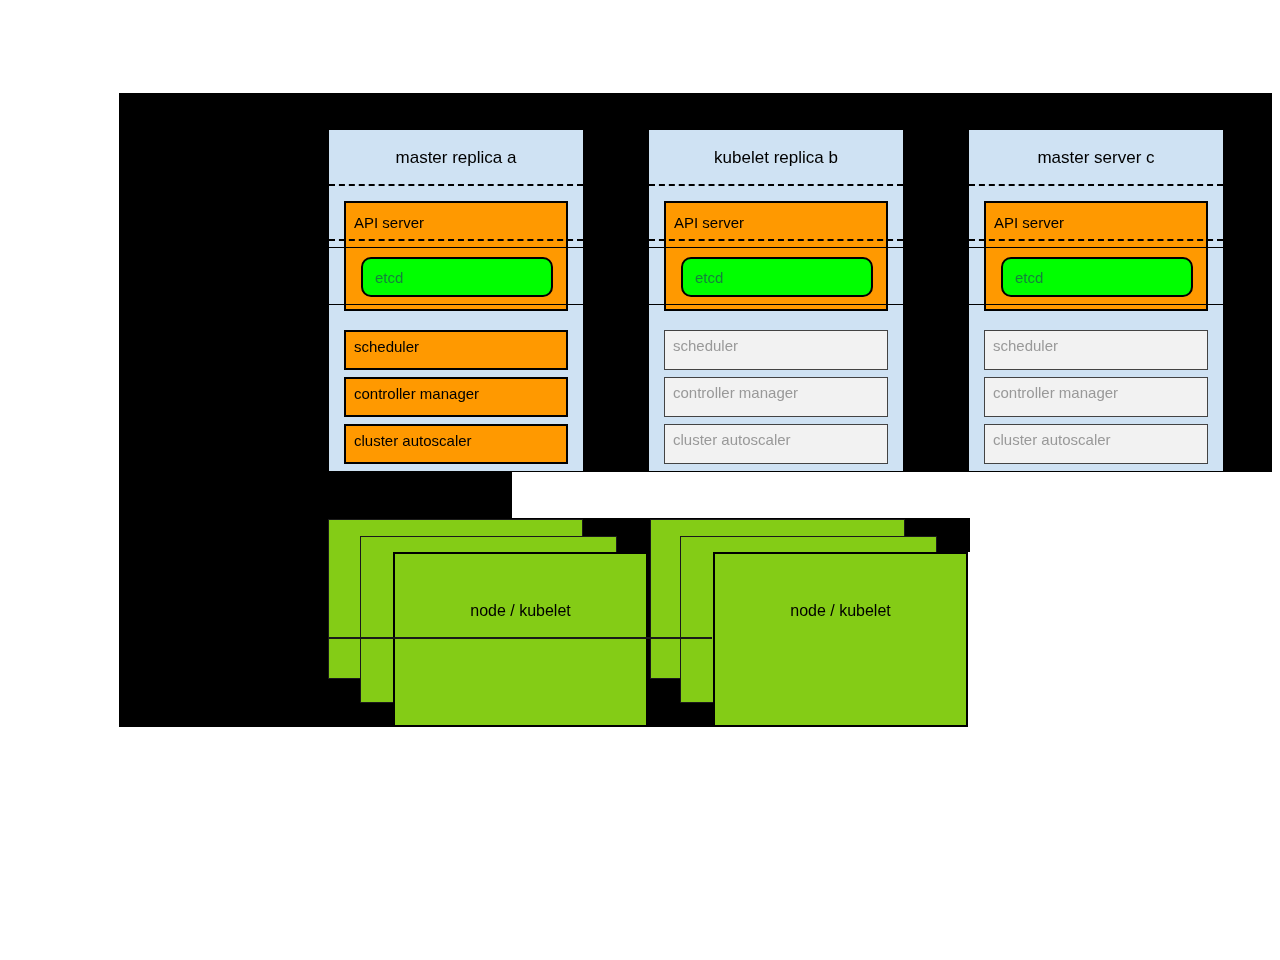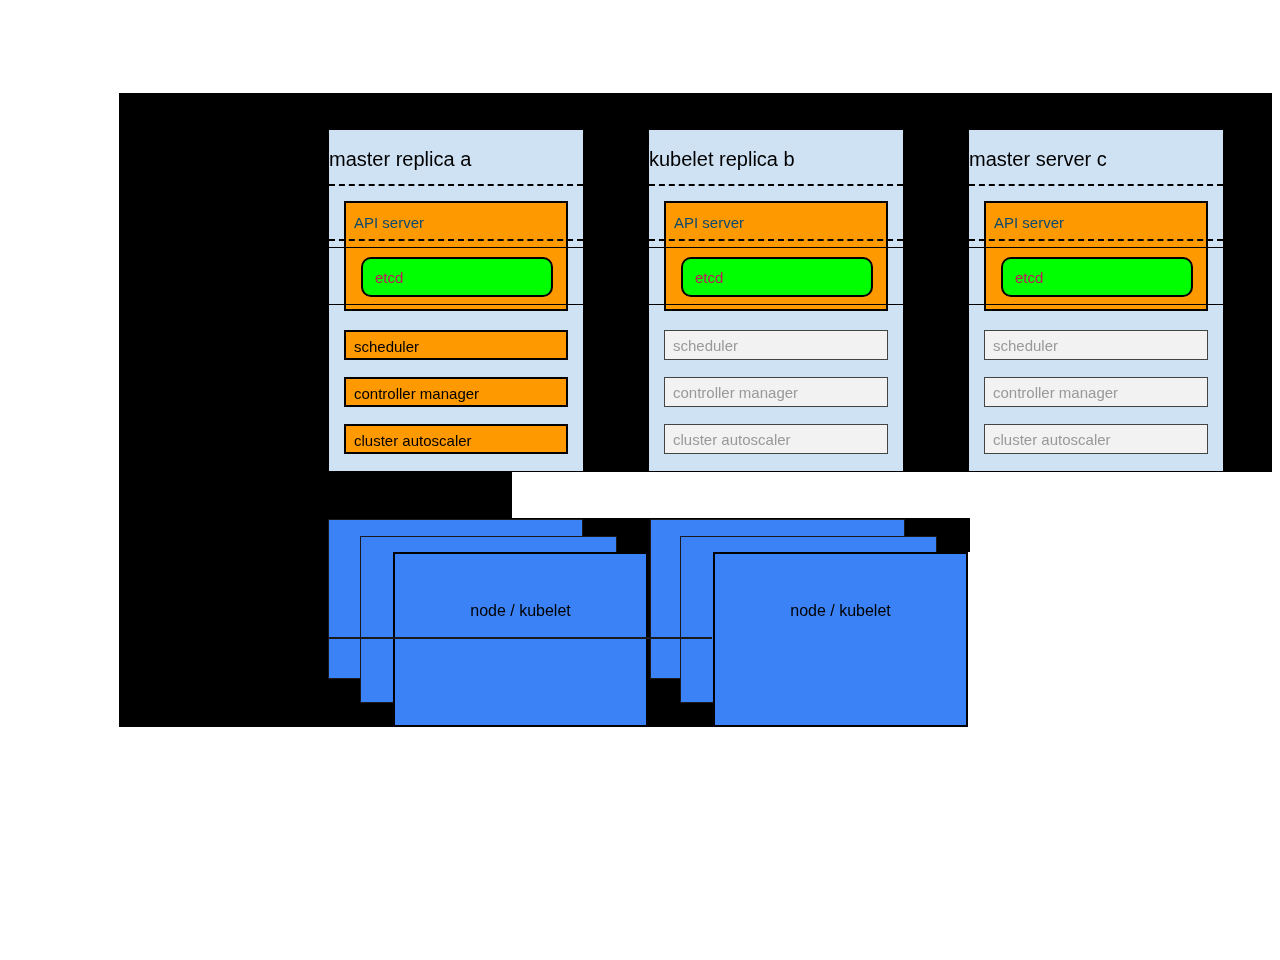--- a/index.html
+++ b/index.html
@@ -8,48 +8,48 @@
     font-family:"Liberation Sans", sans-serif;overflow:hidden;
   }
   
   .blackrect{position:absolute;background:#000000;}
   
   .master{
     position:absolute;top:129px;width:256px;height:343px;
     background:#cfe2f3;border:1px solid #000;box-sizing:border-box;z-index:5;
   }
   .m-title{
-    position:absolute;top:18px;left:0;width:100%;
-    font-size:20px;color:#000;
+    position:absolute;top:18px;left:0;width:100%;text-align:center;
+    font-size:17px;color:#000;
   }
   .hline{position:absolute;left:0;width:100%;height:0;z-index:3;}
   .hline.dashed{border-top:2px dashed #000;}
   .hline.solid{border-top:1.5px solid #000;}
   .api{
     position:absolute;left:15px;top:71px;width:224px;height:110px;
     background:#ff9900;border:2px solid #000;box-sizing:border-box;z-index:2;
   }
-  .api .lbl{position:absolute;left:8px;top:11px;font-size:15px;color:#0c4a6e;}
+  .api .lbl{position:absolute;left:8px;top:11px;font-size:15px;color:#000000;}
   .etcd{
     position:absolute;left:32px;top:127px;width:192px;height:40px;
     background:#00ff00;border:2px solid #000;border-radius:10px;
     box-sizing:border-box;z-index:4;
   }
-  .etcd .lbl{position:absolute;left:12px;top:10px;font-size:15px;color:#be185d;}
+  .etcd .lbl{position:absolute;left:12px;top:10px;font-size:15px;color:#15803d;}
   .comp{
-    position:absolute;left:15px;width:224px;height:30px;box-sizing:border-box;z-index:2;
+    position:absolute;left:15px;width:224px;height:40px;box-sizing:border-box;z-index:2;
   }
   .comp .lbl{position:absolute;left:8px;top:6px;font-size:15px;}
   .comp.active{background:#ff9900;border:2px solid #000;}
   .comp.active .lbl{color:#000;}
   .comp.inactive{background:#f2f2f2;border:1px solid #434343;}
   .comp.inactive .lbl{color:#999999;}
   
   .node-box{
-    position:absolute;background:#3b82f6;border:1px solid #1a1a1a;
+    position:absolute;background:#84cc16;border:1px solid #1a1a1a;
     box-sizing:border-box;
   }
   .node-back{top:519px;width:255px;height:160px;z-index:1;}
   .node-mid{top:536px;width:257px;height:167px;z-index:2;}
   .node-front{top:552px;width:255px;height:175px;border:2px solid #000;z-index:3;}
   .node-front .lbl{
     position:absolute;top:48px;left:0;width:100%;text-align:center;
     font-size:16px;color:#000;
   }
   .node-line{

